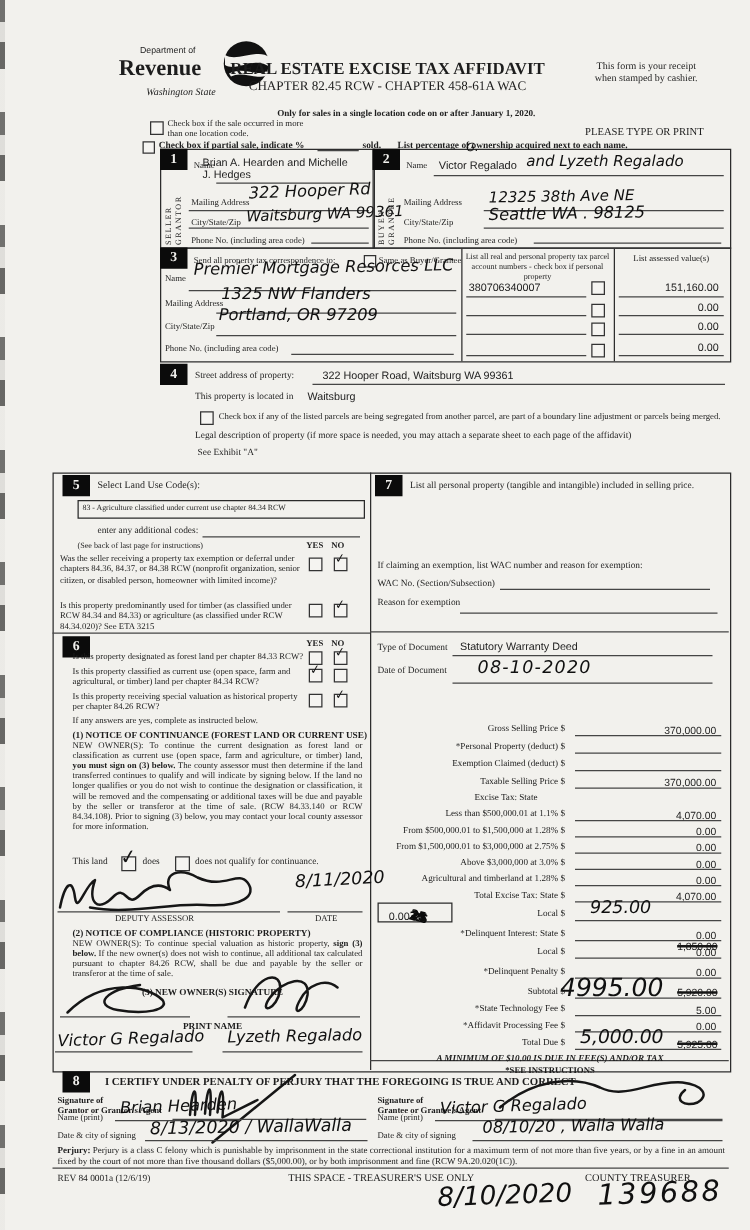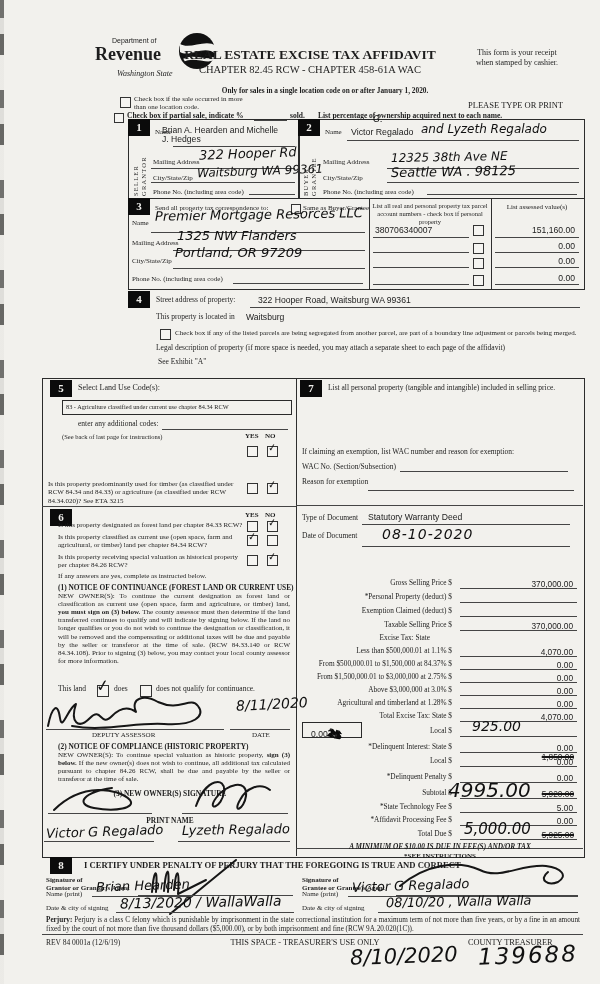--- a/index.html
+++ b/index.html
@@ -172,20 +172,21 @@
   <div class="a" style="left:78px;top:383px;font-size:8px;">Select Land Use Code(s):</div>
   <div class="a" style="left:62px;top:400px;width:228px;height:13px;border:1.4px solid #2a2a2a;">
     <div style="font-size:6.3px;padding:2px 0 0 3px;white-space:nowrap;">83 - Agriculture classified under current use chapter 84.34 RCW</div>
   </div>
   <div class="a lbl" style="left:78px;top:420px;">enter any additional codes:</div>
   <div class="a ln" style="left:162px;top:429px;width:126px;"></div>
   <div class="a tiny" style="left:62px;top:433px;">(See back of last page for instructions)</div>
   <div class="a b lbl2" style="left:245px;top:432px;">YES</div>
   <div class="a b lbl2" style="left:265px;top:432px;">NO</div>
 
+  <div class="a lbl2" style="left:48px;top:443px;width:192px;">Was the seller receiving a property tax exemption or deferral under chapters 84.36, 84.37, or 84.38 RCW (nonprofit organization, senior citizen, or disabled person, homeowner with limited income)?</div>
   <div class="a cb" style="left:247px;top:446px;"></div>
   <div class="a cb" style="left:267px;top:446px;"></div>
   <div class="a chk" style="left:268px;top:442px;font-size:10px;">✓</div>
 
   <div class="a lbl2" style="left:48px;top:480px;width:192px;">Is this property predominantly used for timber (as classified under RCW 84.34 and 84.33) or agriculture (as classified under RCW 84.34.020)? See ETA 3215</div>
   <div class="a cb" style="left:247px;top:483px;"></div>
   <div class="a cb" style="left:267px;top:483px;"></div>
   <div class="a chk" style="left:268px;top:479px;font-size:10px;">✓</div>
 
   <div class="a badge" style="left:50px;top:509px;">6</div>
@@ -273,21 +274,21 @@
   <div class="a fin-lbl" style="left:240px;top:620px;width:212px;"><span>Taxable Selling Price</span> <span>$</span></div>
   <div class="a ln" style="left:460px;top:630px;width:117px;"></div>
   <div class="a fin-val" style="left:460px;top:621px;width:113px;">370,000.00</div>
 
   <div class="a fin-lbl" style="left:240px;top:633px;width:190px;">Excise Tax: State</div>
 
   <div class="a fin-lbl" style="left:240px;top:646px;width:212px;"><span>Less than $500,000.01 at 1.1%</span> <span>$</span></div>
   <div class="a ln" style="left:460px;top:656px;width:117px;"></div>
   <div class="a fin-val" style="left:460px;top:647px;width:113px;">4,070.00</div>
 
-  <div class="a fin-lbl" style="left:240px;top:659px;width:212px;"><span>From $500,000.01 to $1,500,000 at 84.37%</span> <span>$</span></div>
+  <div class="a fin-lbl" style="left:240px;top:659px;width:212px;"><span>From $500,000.01 to $1,500,000 at 1.28%</span> <span>$</span></div>
   <div class="a ln" style="left:460px;top:669px;width:117px;"></div>
   <div class="a fin-val" style="left:460px;top:660px;width:113px;">0.00</div>
 
   <div class="a fin-lbl" style="left:240px;top:672px;width:212px;"><span>From $1,500,000.01 to $3,000,000 at 2.75%</span> <span>$</span></div>
   <div class="a ln" style="left:460px;top:682px;width:117px;"></div>
   <div class="a fin-val" style="left:460px;top:673px;width:113px;">0.00</div>
 
   <div class="a fin-lbl" style="left:240px;top:685px;width:212px;"><span>Above $3,000,000 at 3.0%</span> <span>$</span></div>
   <div class="a ln" style="left:460px;top:695px;width:117px;"></div>
   <div class="a fin-val" style="left:460px;top:686px;width:113px;">0.00</div>

